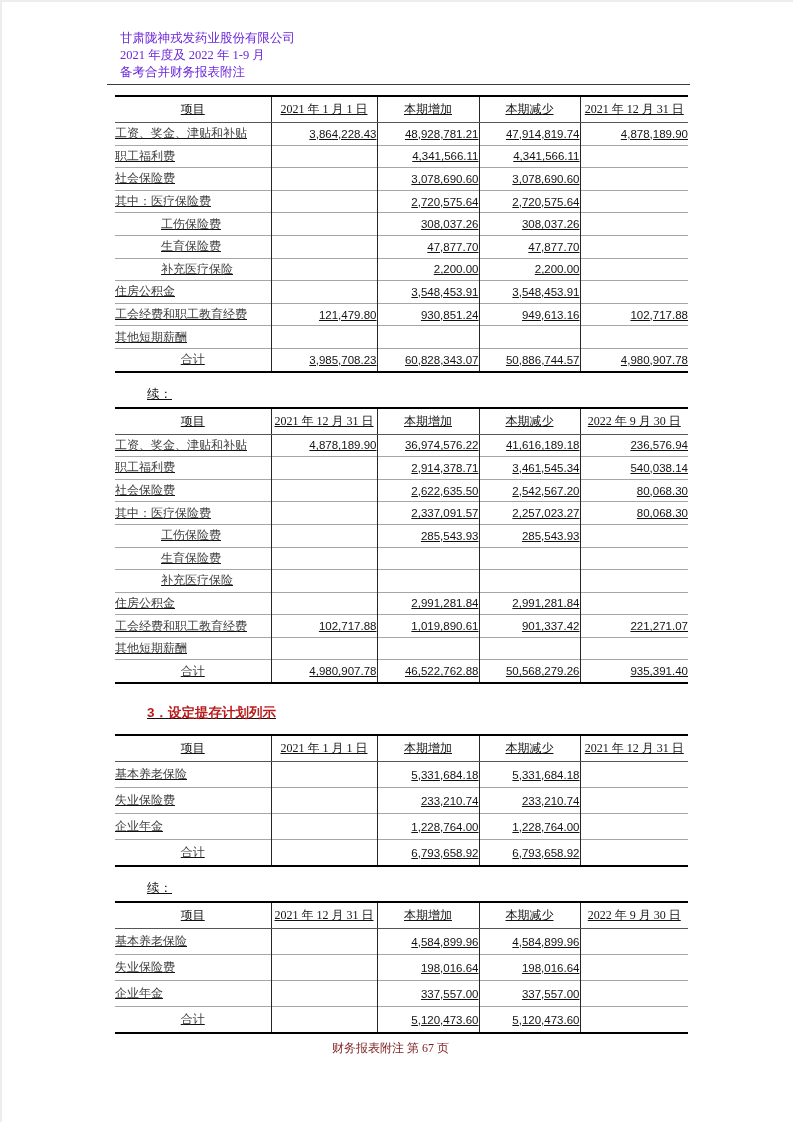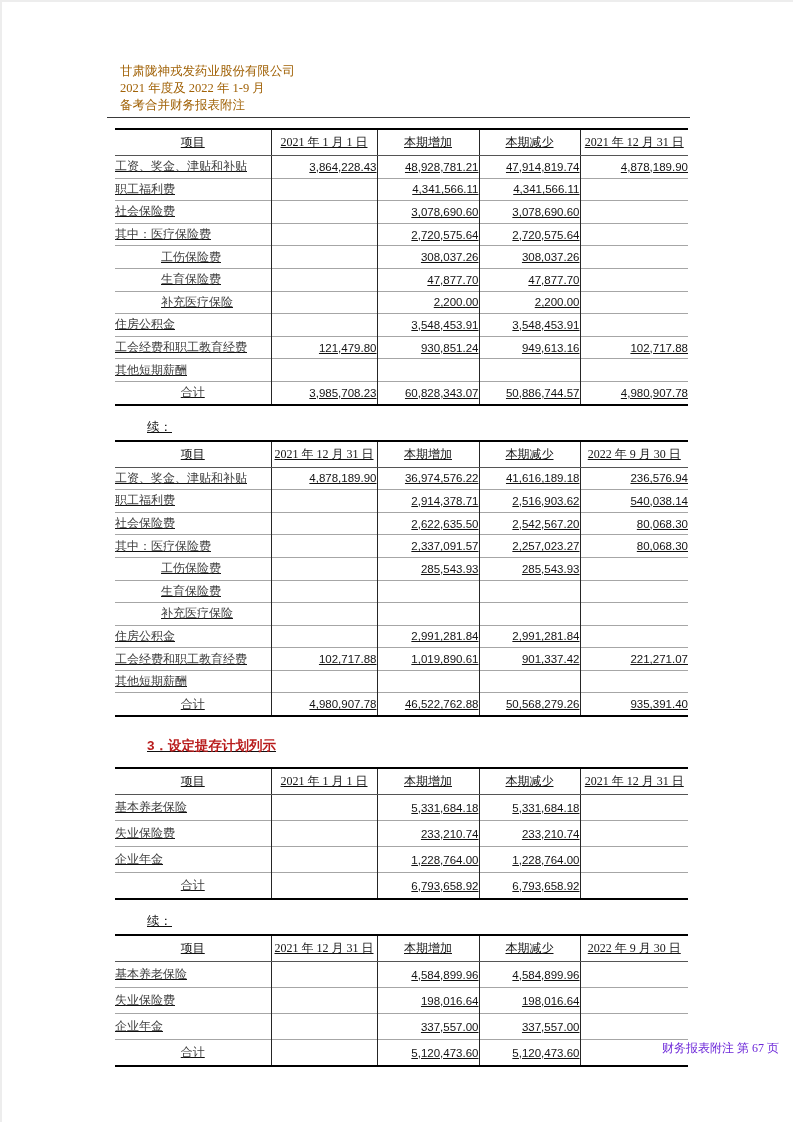--- a/index.html
+++ b/index.html
@@ -8,24 +8,24 @@
     width:793px;height:1122px;
     background:#ffffff;
     box-sizing:border-box;
     border-top:2px solid #ededed;
     border-left:2px solid #ededed;
     font-family:"Liberation Serif", serif;
     color:#111;
     overflow:hidden;
   }
   .doc-header{
-    margin:61px 0 0 118px;
+    margin:28px 0 0 118px;
     font-size:12.5px;
     line-height:17px;
-    color:#a16207;
+    color:#6d28d9;
   }
   .header-rule{
     margin:3px 0 0 105px;
     width:583px;
     border-bottom:1.2px solid #3a3a3a;
   }
   .content{margin-left:113px;width:573px;text-decoration:underline;}
   table.fin{
     width:573px;
     border-collapse:collapse;
@@ -79,23 +79,23 @@
     font-size:13.5px;
     font-weight:bold;
     font-family:"Liberation Sans", sans-serif;
     color:#b91c1c;
   }
   .gap-sm{height:10px;}
   .page-footer{
     position:absolute;
     left:0;right:14px;
     top:1038px;
-    text-align:right;
+    text-align:center;
     font-size:12px;
-    color:#6d28d9;
+    color:#7f1d1d;
   }
 </style>
 </head>
 <body>
 
 <div class="page">
 
   <div class="doc-header">
     <div>甘肃陇神戎发药业股份有限公司</div>
     <div>2021 年度及 2022 年 1-9 月</div>
@@ -229,21 +229,21 @@
             <td class="lbl">工资、奖金、津贴和补贴</td>
             <td class="num">4,878,189.90</td>
             <td class="num">36,974,576.22</td>
             <td class="num">41,616,189.18</td>
             <td class="num">236,576.94</td>
           </tr>
           <tr>
             <td class="lbl">职工福利费</td>
             <td class="num"></td>
             <td class="num">2,914,378.71</td>
-            <td class="num">2,516,903.62</td>
+            <td class="num">3,461,545.34</td>
             <td class="num">540,038.14</td>
           </tr>
           <tr>
             <td class="lbl">社会保险费</td>
             <td class="num"></td>
             <td class="num">2,622,635.50</td>
             <td class="num">2,542,567.20</td>
             <td class="num">80,068.30</td>
           </tr>
           <tr>

